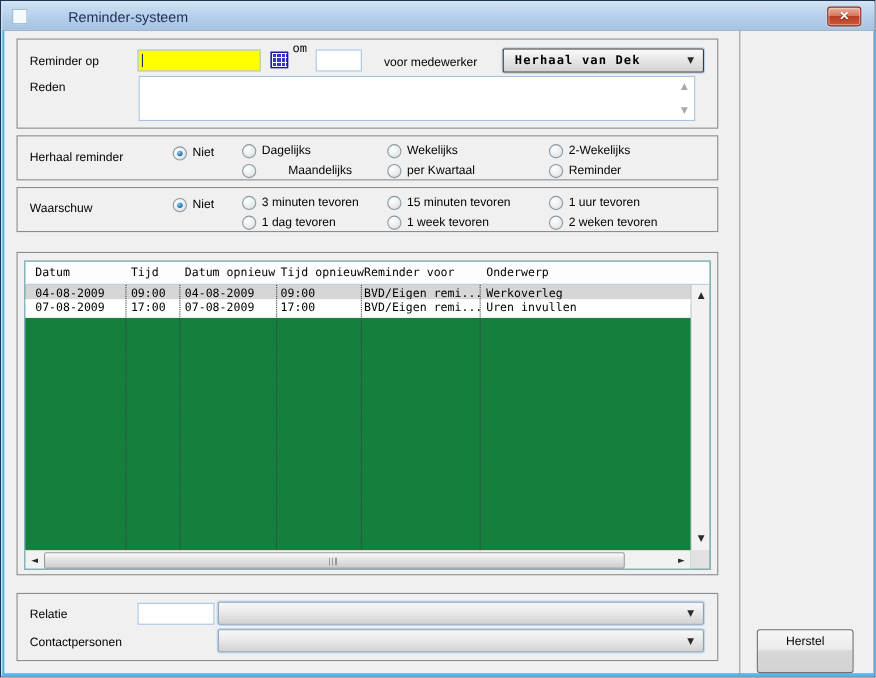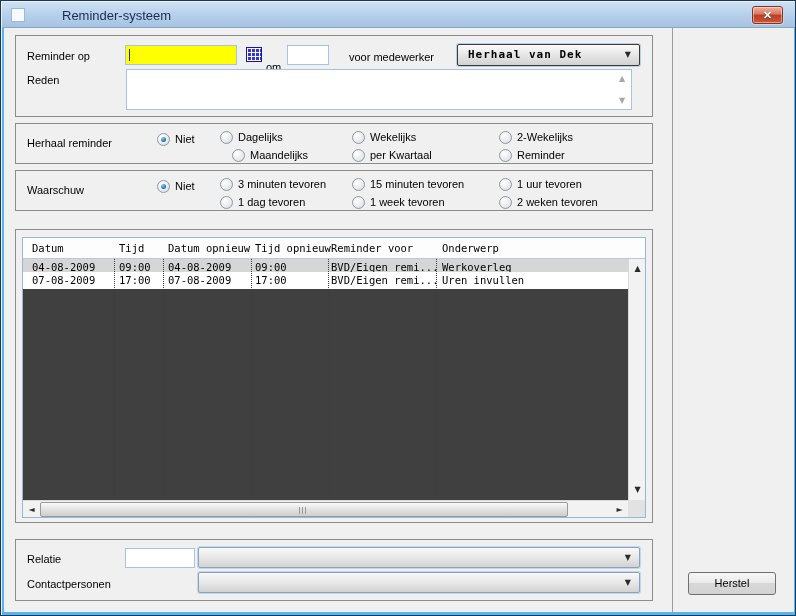--- a/index.html
+++ b/index.html
@@ -40,21 +40,21 @@
   .textarea{background:#fff;border:1px solid #a6c4e2;resize:none;font:11px "Liberation Sans",sans-serif;padding:2px;outline:none;}
   .mini-arrow{color:#a8a8a8;font-size:8px;font-family:"DejaVu Sans",sans-serif;}
   
   .radio-item{display:flex;align-items:center;cursor:pointer;height:14px;}
   .radio{width:13px;height:13px;border-radius:50%;border:1px solid #8a9aa2;flex:0 0 13px;
     background:radial-gradient(circle at 35% 30%,#ffffff 0%,#e8eaec 60%,#cfd4d8 100%);position:relative;}
   .radio.on::after{content:"";position:absolute;left:3px;top:3px;width:5px;height:5px;border-radius:50%;
     background:radial-gradient(circle at 35% 30%,#8ed0f0 0%,#2e7fc2 55%,#174f86 100%);}
   .rlbl{font-size:11px;margin-left:5px;}
   
-  .table{left:20px;top:235px;width:624px;height:281px;background:#404040;border:1px solid #9ab5d9;}
+  .table{left:20px;top:235px;width:624px;height:281px;background:#15803d;border:1px solid #9ab5d9;}
   .thead{position:absolute;left:0;top:0;width:622px;height:21px;background:#fdfdfd;border-bottom:1px solid #b5c9e2;}
   .mono{font-family:"DejaVu Sans Mono",monospace;font-size:10.5px;color:#000;white-space:nowrap;}
   .hcell{position:absolute;top:4px;}
   .trow{position:absolute;left:0;width:605px;height:17px;background:#fff;cursor:default;}
   .trow.sel{background:#d6d6d6;}
   .tcell{position:absolute;top:2px;}
   .colsep{position:absolute;top:21px;height:241px;width:0;border-left:1px dotted #3c3c3c;}
   
   .vsb{position:absolute;right:0;top:21px;width:17px;height:241px;background:#f2f2f2;border-left:1px solid #d8d8d8;}
   .sb-btn{position:absolute;width:17px;height:16px;text-align:center;line-height:16px;cursor:pointer;}
@@ -86,21 +86,21 @@
   </div>
 
   <div class="abs divider-v"></div>
 
   <div class="abs gbox" style="left:14px;top:34px;width:638px;height:82px;">
     <div class="abs lbl" style="left:11px;top:14px;">Reminder op</div>
     <div class="abs tinput yellow" style="left:109px;top:9px;width:112px;height:20px;">
       <div class="abs caret"></div>
     </div>
     <div class="abs cal-icon" style="left:230px;top:11px;"></div>
-    <div class="abs lbl" style="left:250px;top:25px;">om</div>
+    <div class="abs lbl" style="left:250px;top:3px;font-family:Liberation Mono, monospace;">om</div>
     <input class="abs tinput" style="left: 271px; top: 9px; width: 42px; height: 20px;" value="">
     <div class="abs lbl" style="left:333px;top:15px;">voor medewerker</div>
     <div class="abs combo-dark" style="left:441px;top:8px;width:183px;height:22px;">
       <span class="val">Herhaal van Dek</span>
       <span class="abs arrow combo-arrow">▼</span>
     </div>
     <div class="abs lbl" style="left:11px;top:38px;">Reden</div>
     <textarea class="abs textarea" style="left: 110px; top: 33px; width: 506px; height: 41px;"></textarea>
     <div class="abs mini-arrow" style="left:603px;top:38px;">▲</div>
     <div class="abs mini-arrow" style="left:603px;top:60px;">▼</div>
@@ -109,21 +109,21 @@
   <div class="abs gbox" style="left:14px;top:122px;width:638px;height:41px;">
     <div class="abs lbl" style="left:11px;top:13px;">Herhaal reminder</div>
     <div class="abs radio-item" style="left:141px;top:8px;">
       <span class="radio on"></span>
       <span class="rlbl">Niet</span>
     </div>
     <div class="abs radio-item" style="left:204px;top:6px;">
       <span class="radio"></span>
       <span class="rlbl">Dagelijks</span>
     </div>
-    <div class="abs radio-item" style="left:216px;top:24px;">
+    <div class="abs radio-item" style="left:204px;top:24px;gap:24px;">
       <span class="radio"></span>
       <span class="rlbl">Maandelijks</span>
     </div>
     <div class="abs radio-item" style="left:336px;top:6px;">
       <span class="radio"></span>
       <span class="rlbl">Wekelijks</span>
     </div>
     <div class="abs radio-item" style="left:336px;top:24px;">
       <span class="radio"></span>
       <span class="rlbl">per Kwartaal</span>
@@ -226,15 +226,15 @@
       <span class="abs lbl" style="left:8px;top:4px;"></span>
       <span class="abs arrow combo-arrow">▼</span>
     </div>
     <div class="abs lbl" style="left:11px;top:38px;">Contactpersonen</div>
     <div class="abs combo-gray" style="left:182px;top:32px;width:442px;height:21px;">
       <span class="abs lbl" style="left:8px;top:4px;"></span>
       <span class="abs arrow combo-arrow">▼</span>
     </div>
   </div>
 
-  <div class="abs btn" style="left:687px;top:571px;width:88px;height:23px;">Herstel</div>
+  <div class="abs btn" style="left:687px;top:571px;width:88px;height:40px;">Herstel</div>
 
 </div>
 
 </body></html>

